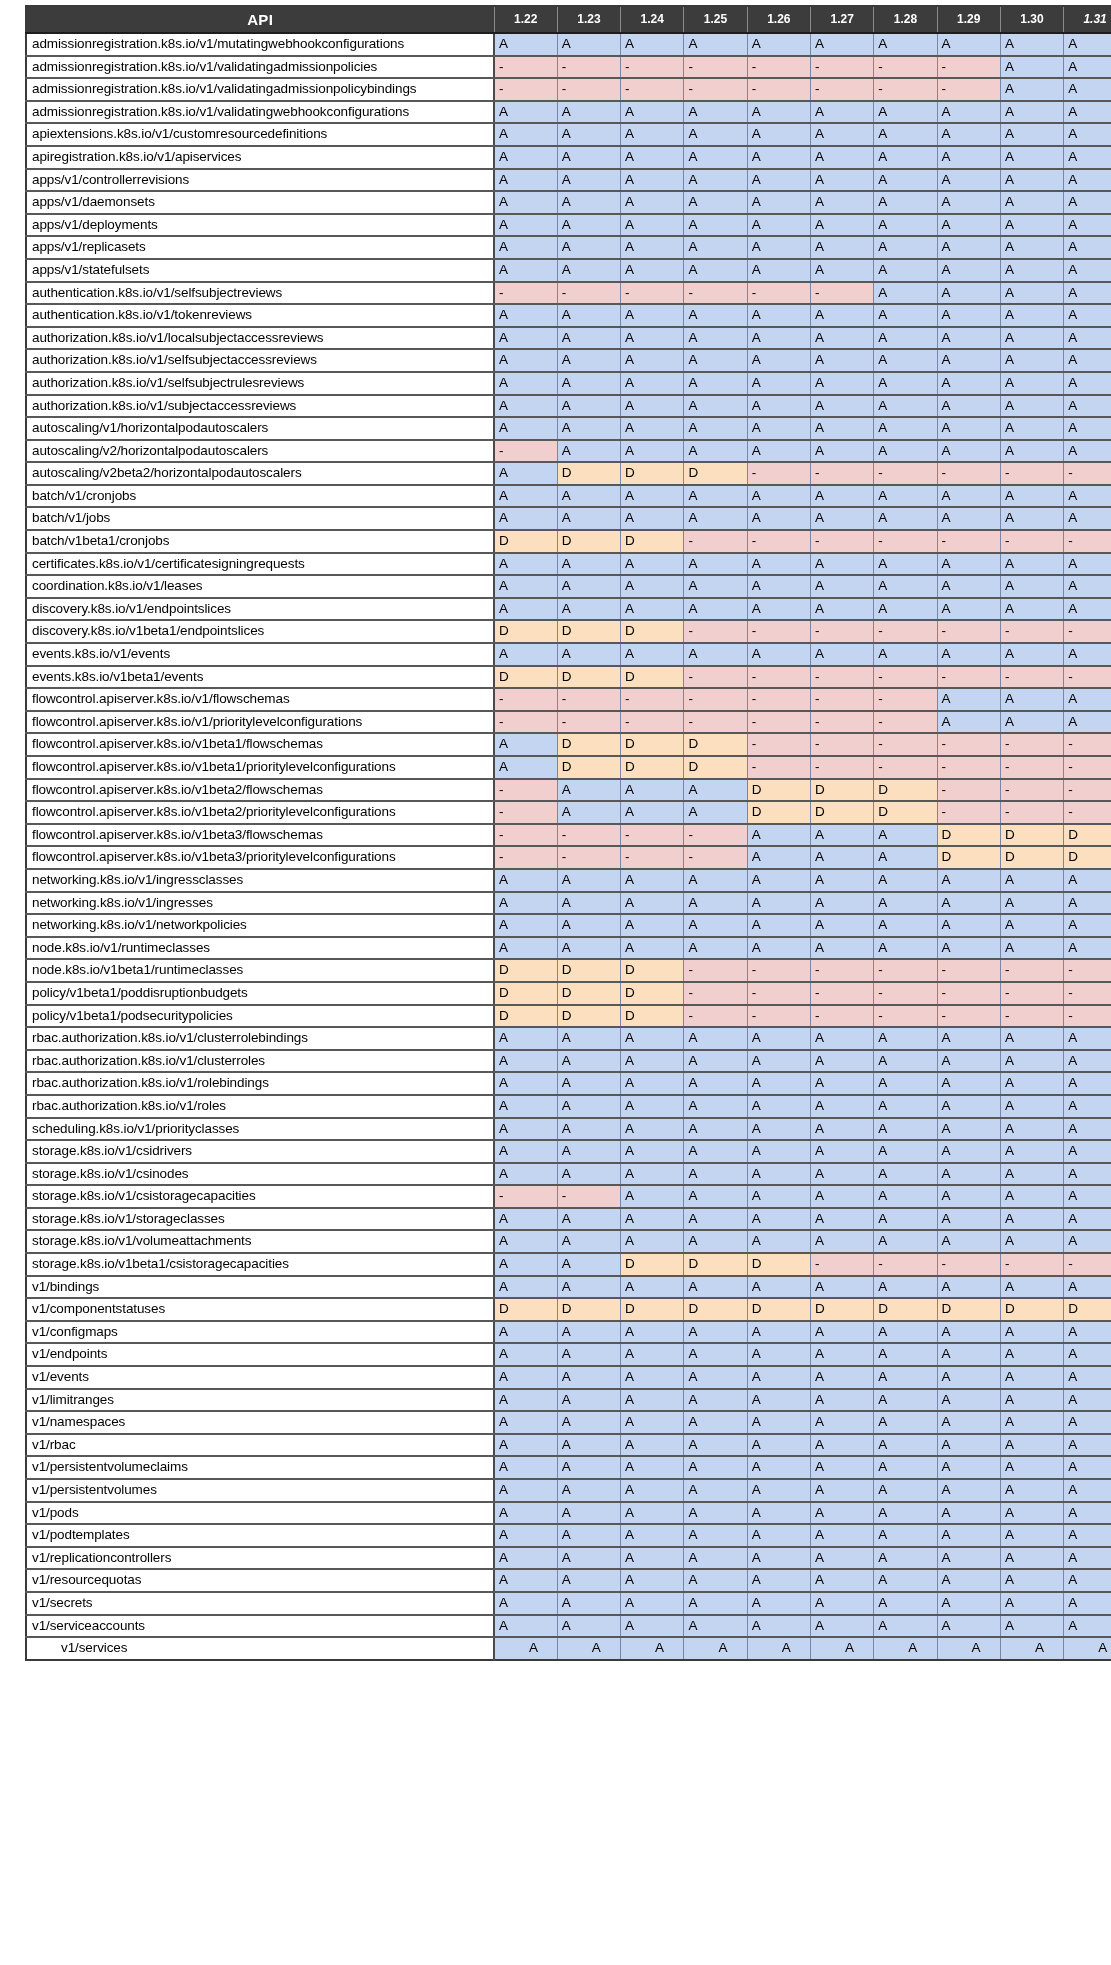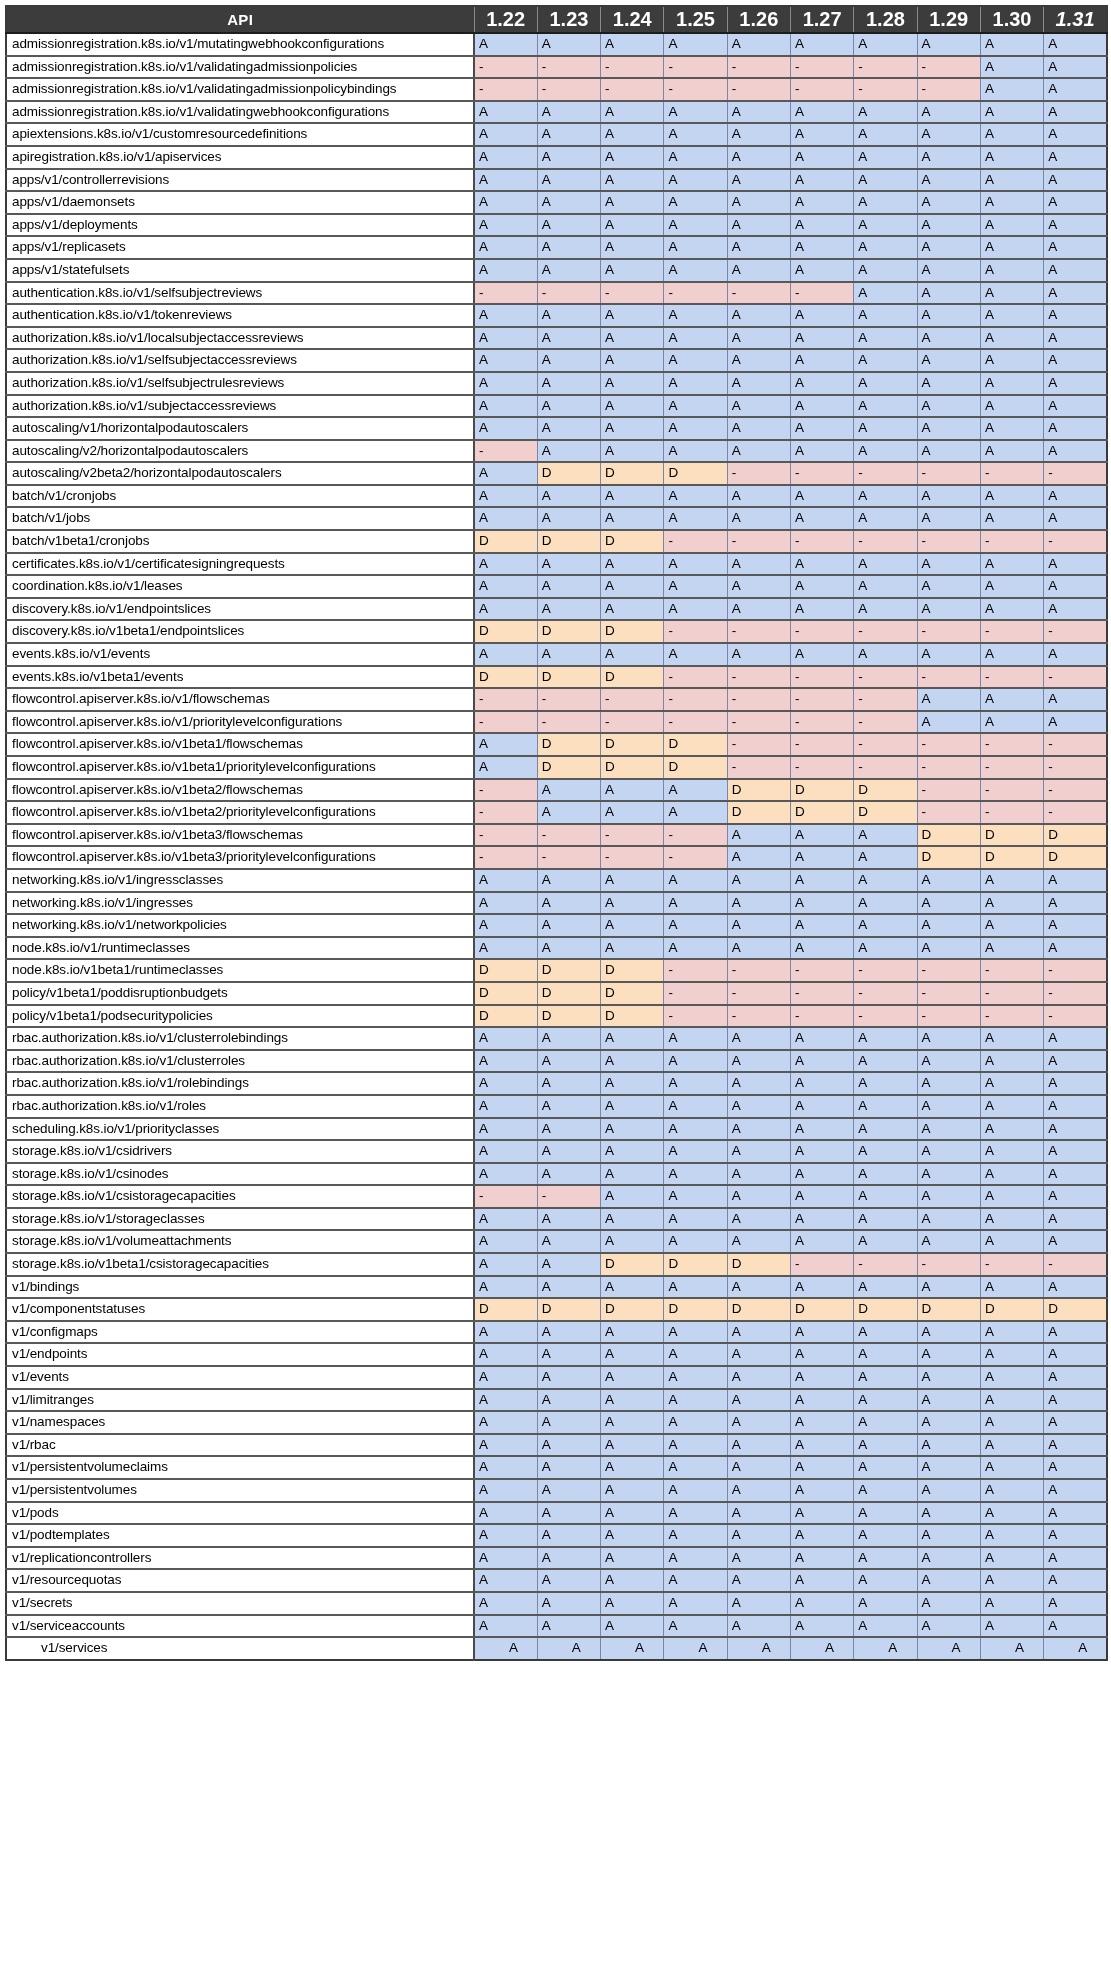--- a/index.html
+++ b/index.html
@@ -10,34 +10,35 @@
   }
   body {
     font-family: "Liberation Sans", sans-serif;
     width: 1111px;
     -webkit-font-smoothing: antialiased;
   }
   #matrix-wrap {
     width: 904px;
     box-sizing: border-box;
     padding: 5px 5px 10px 5px;
+    margin-left: 20px;
   }
   table.api-matrix {
     border-collapse: collapse;
     table-layout: fixed;
     width: 1101px;
     border: 2px solid #3a3a3a;
   }
   table.api-matrix col.api-col { width: 468px; }
   table.api-matrix col.ver-col { width: 63.3px; }
 
   thead th {
     background: #3c3c3c;
     color: #ffffff;
-    font-size: 20px;
+    font-size: 12px;
     font-weight: bold;
     height: 25px;
     line-height: 25px;
     padding: 0;
     border-right: 1px solid #8a8a8a;
     border-bottom: 2px solid #1d1d1d;
     text-align: center;
     letter-spacing: 0px;
   }
   thead th.api-head {

